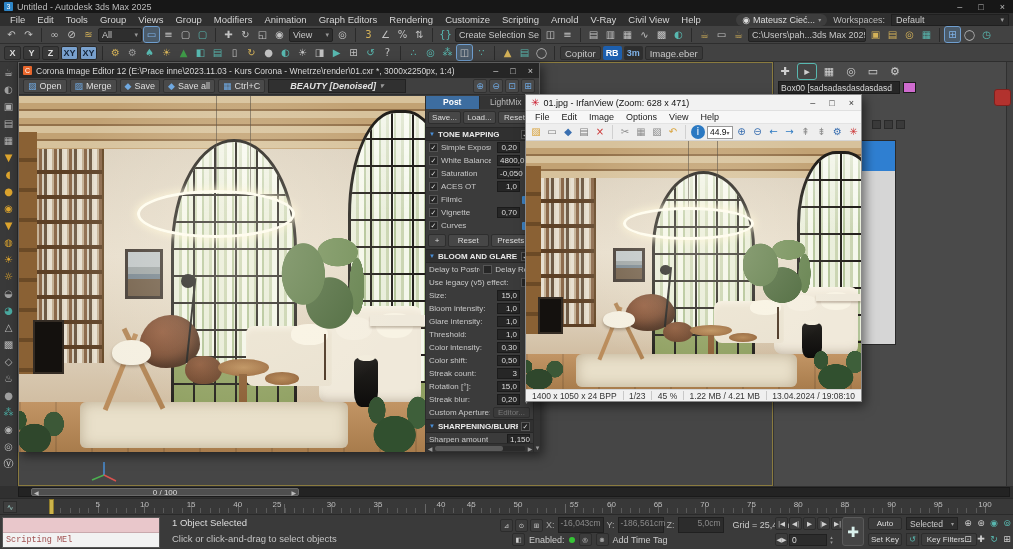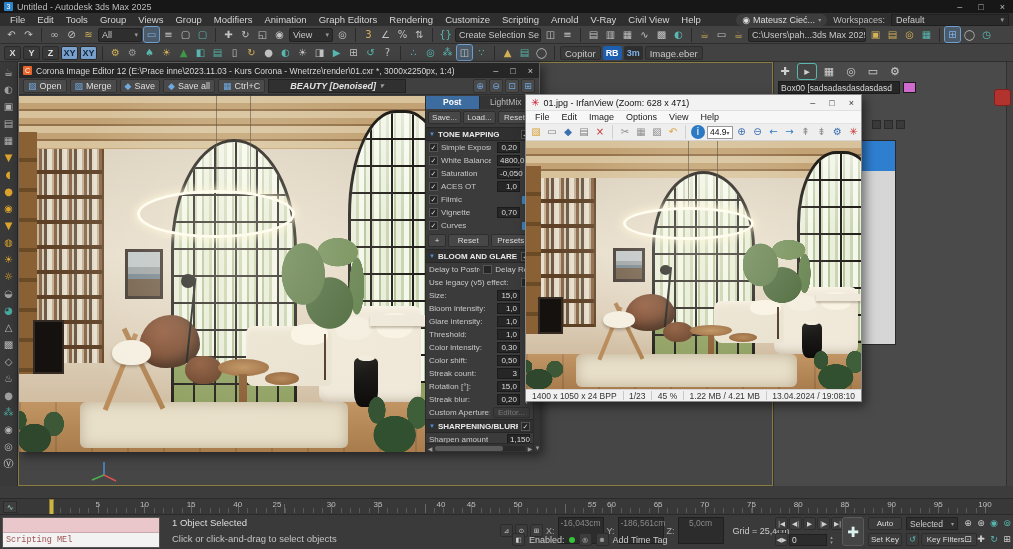--- a/index.html
+++ b/index.html
@@ -175,21 +175,21 @@
 
 #statusbar{position:absolute;left:0;top:514px;width:1013px;height:35px;background:#3a3a3a;border-top:1px solid #2a2a2a}
 #listener{position:absolute;left:2px;top:2px;width:158px;height:31px;border:1px solid #555}
 #listener .lrow1{height:15px;background:#e9c7cb;border-bottom:1px solid #c9a9ad}
 #listener .lrow2{height:14px;background:#f2f2f2;font-family:"Liberation Mono",monospace;font-size:8.5px;color:#a05050;line-height:14px;padding:0 3px;overflow:hidden}
 #prompts{position:absolute;left:172px;top:2px}
 #prompts .p1{font-size:9.5px;color:#ddd;margin-bottom:5px}
 #prompts .p2{font-size:9.5px;color:#c4c4c4}
 #coordgrp{position:absolute;left:500px;top:2px;display:flex;align-items:center;gap:3px}
 #coordgrp .clabel{font-size:9px;color:#aaa}
-.cofield{width:46px;height:27px;background:#2c2c2c;border:1px solid #202020;color:#8a8a8a;font-size:8.5px;text-align:center;padding:0 2px;line-height:11px}
+.cofield{width:46px;height:16px;background:#2c2c2c;border:1px solid #202020;color:#8a8a8a;font-size:8.5px;text-align:right;padding:0 2px;line-height:11px}
 #gridlab{font-size:9px;color:#ccc;margin-left:6px}
 #row2grp{position:absolute;left:512px;top:18px;display:flex;align-items:center;gap:4px}
 #row2grp .clabel{font-size:9px;color:#ccc}
 .gdot{width:6px;height:6px;border-radius:50%;background:#35c435}
 #transport{position:absolute;left:775px;top:2px;display:flex;gap:1px}
 .tbtn{width:13px;height:13px;background:#3c3c3c;border:1px solid #2c2c2c;border-radius:2px;color:#cfcfcf;font-size:6.5px;text-align:center;line-height:12px;font-family:"DejaVu Sans",sans-serif}
 #transport2{position:absolute;left:775px;top:18px;display:flex;gap:1px;align-items:center}
 #framefield{width:38px;height:12px;background:#2c2c2c;border:1px solid #202020;color:#ddd;font-size:8.5px;padding:0 2px;line-height:11px}
 #bigplus{position:absolute;left:842px;top:2px;width:22px;height:29px;background:#454545;border:1px solid #5a5a5a;border-radius:3px;
   color:#d9f0ec;font-size:14px;text-align:center;line-height:28px;font-family:"DejaVu Sans",sans-serif}
@@ -783,38 +783,47 @@
           <span class="sdiv"></span>
           <span class="seg">45 %</span>
           <span class="sdiv"></span>
           <span class="seg">1.22 MB / 4.21 MB</span>
           <span class="sdiv"></span>
           <span class="seg">13.04.2024 / 19:08:10</span>
         </div>
     </div>
   </div>
 
+  <div id="time-slider">
+    <div id="ts-track">
+      <div id="ts-thumb">
+        <span class="ar">◀</span>
+        <span class="lab">0 / 100</span>
+        <span class="ar">▶</span>
+      </div>
+    </div>
+  </div>
 
   <div id="trackbar">
     <div id="tb-mini">∿</div>
     <div id="tb-ticks"></div>
     <div id="tb-ticks2"></div>
     <div id="tb-marker"></div>
     <div id="tb-nums">
         <span class="tb-num" style="left: 97.7px;">5</span>
         <span class="tb-num" style="left: 144.4px;">10</span>
         <span class="tb-num" style="left: 191.1px;">15</span>
         <span class="tb-num" style="left: 237.8px;">40</span>
         <span class="tb-num" style="left: 277px;">25</span>
         <span class="tb-num" style="left: 331.2px;">30</span>
         <span class="tb-num" style="left: 377.9px;">35</span>
         <span class="tb-num" style="left: 441px;">40</span>
         <span class="tb-num" style="left: 471.3px;">45</span>
         <span class="tb-num" style="left: 518px;">50</span>
-        <span class="tb-num" style="left: 592px; font-style: italic;">55</span>
+        <span class="tb-num" style="left: 574px; font-style: italic;">55</span>
         <span class="tb-num" style="left: 611.4px;">60</span>
         <span class="tb-num" style="left: 658.1px;">65</span>
         <span class="tb-num" style="left: 704.8px;">70</span>
         <span class="tb-num" style="left: 751.5px;">75</span>
         <span class="tb-num" style="left: 798.2px;">80</span>
         <span class="tb-num" style="left: 844.9px;">85</span>
         <span class="tb-num" style="left: 891.6px;">90</span>
         <span class="tb-num" style="left: 938.3px;">95</span>
         <span class="tb-num" style="left: 985px;">100</span>
       </div>

